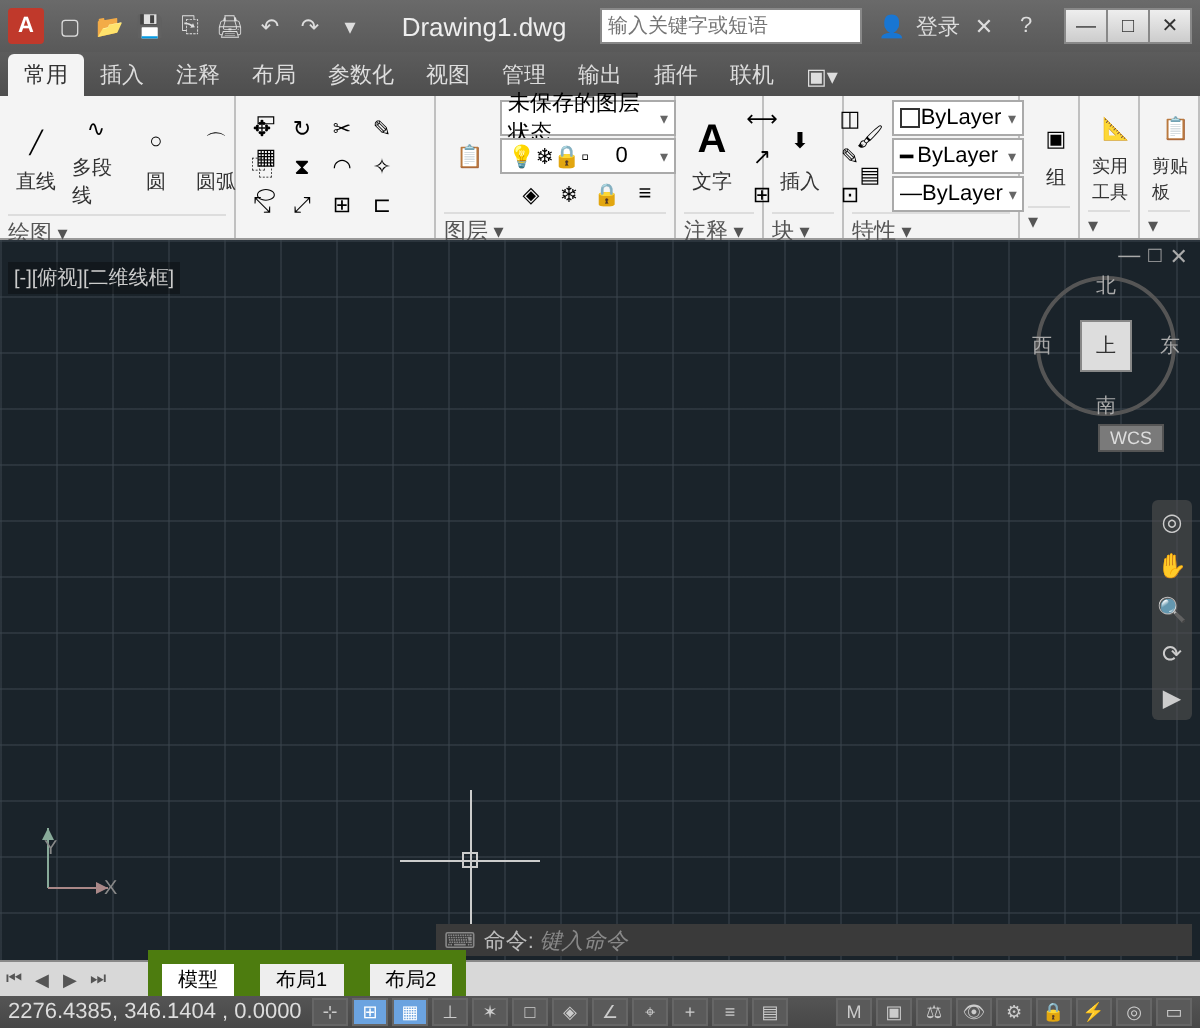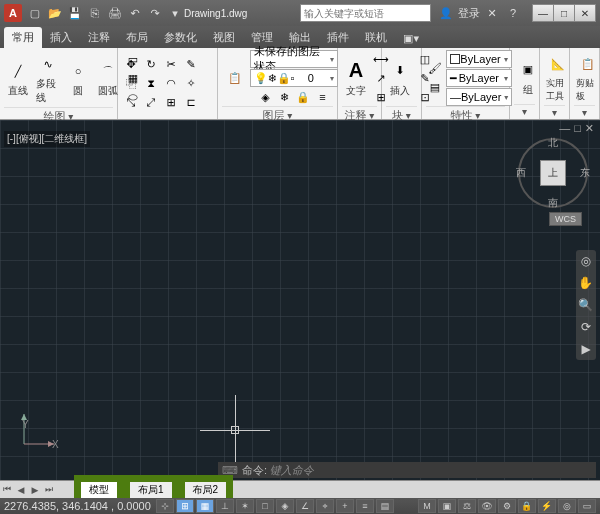--- a/index.html
+++ b/index.html
@@ -3,38 +3,38 @@
 <meta charset="utf-8">
 <style>
 * { margin: 0; padding: 0; box-sizing: border-box; font-family: "Microsoft YaHei", sans-serif; font-size: 11px; }
 body { width: 600px; height: 514px; background: #e8e8e8; overflow: hidden; position: relative; }
 
 
 .titlebar { height: 26px; background: linear-gradient(#6a6a6a, #595959); display: flex; align-items: center; padding: 0 4px; color: #ddd; }
 .app-icon { width: 18px; height: 18px; background: #c0392b; border-radius: 2px; display: flex; align-items: center; justify-content: center; color: #fff; font-weight: bold; margin-right: 4px; }
 .qat { display: flex; gap: 2px; }
 .qat-btn { width: 18px; height: 18px; display: flex; align-items: center; justify-content: center; color: #ddd; cursor: pointer; }
-.title-center { flex: 1; font-size: 10px; color: #eee; }
+.title-center { flex: 1; text-align: center; font-size: 13px; color: #eee; }
 .title-search { width: 131px; height: 18px; background: #fff; border: 1px solid #888; padding: 0 3px; font-size: 10px; color: #999; margin-right: 6px; }
 .title-right { display: flex; align-items: center; gap: 3px; color: #ddd; }
 .title-right .btn { width: 18px; height: 18px; display: flex; align-items: center; justify-content: center; cursor: pointer; }
 .win-controls { display: flex; margin-left: 8px; }
 .win-btn { width: 22px; height: 18px; background: linear-gradient(#eee,#ccc); border: 1px solid #888; display: flex; align-items: center; justify-content: center; font-size: 10px; cursor: pointer; color: #333; margin-left: -1px; }
 
 
 .menubar { height: 22px; background: linear-gradient(#5c5c5c,#4e4e4e); display: flex; align-items: flex-end; padding-left: 4px; }
 .menu-tab { padding: 3px 8px; color: #ddd; cursor: pointer; font-size: 11px; }
 .menu-tab.active { background: #f4f4f4; color: #333; border-radius: 3px 3px 0 0; }
 
 
 .ribbon { height: 72px; background: #f4f4f4; border-bottom: 1px solid #999; display: flex; }
 .panel { border-right: 1px solid #c0c0c0; padding: 2px 4px; display: flex; flex-direction: column; justify-content: space-between; }
 .panel-body { display: flex; gap: 2px; flex: 1; }
 .panel-col { display: flex; flex-direction: column; gap: 1px; align-items: center; justify-content: center; }
-.panel-label { text-align: center; font-size: 10px; color: #555; border-top: 1px solid #ddd; padding-top: 1px; }
+.panel-label { font-size: 10px; color: #555; border-top: 1px solid #ddd; padding-top: 1px; }
 .big-btn { width: 30px; display: flex; flex-direction: column; align-items: center; justify-content: center; cursor: pointer; padding: 2px; }
 .big-btn .ic { width: 24px; height: 24px; display: flex; align-items: center; justify-content: center; }
 .big-btn .lbl { font-size: 10px; color: #333; margin-top: 1px; }
 .sm-btn { width: 18px; height: 18px; display: flex; align-items: center; justify-content: center; cursor: pointer; }
 .combo { height: 18px; background: #fff; border: 1px solid #aaa; font-size: 10px; padding: 0 3px; display: flex; align-items: center; justify-content: space-between; cursor: pointer; }
 .combo .arr { color: #666; font-size: 8px; margin-left: 3px; }
 
 
 .workspace { position: absolute; top: 120px; left: 0; right: 0; bottom: 34px; background: #1a232a; }
 .viewport-label { position: absolute; top: 11px; left: 4px; color: #ccc; font-size: 10px; background: rgba(0,0,0,0.3); padding: 1px 3px; }

